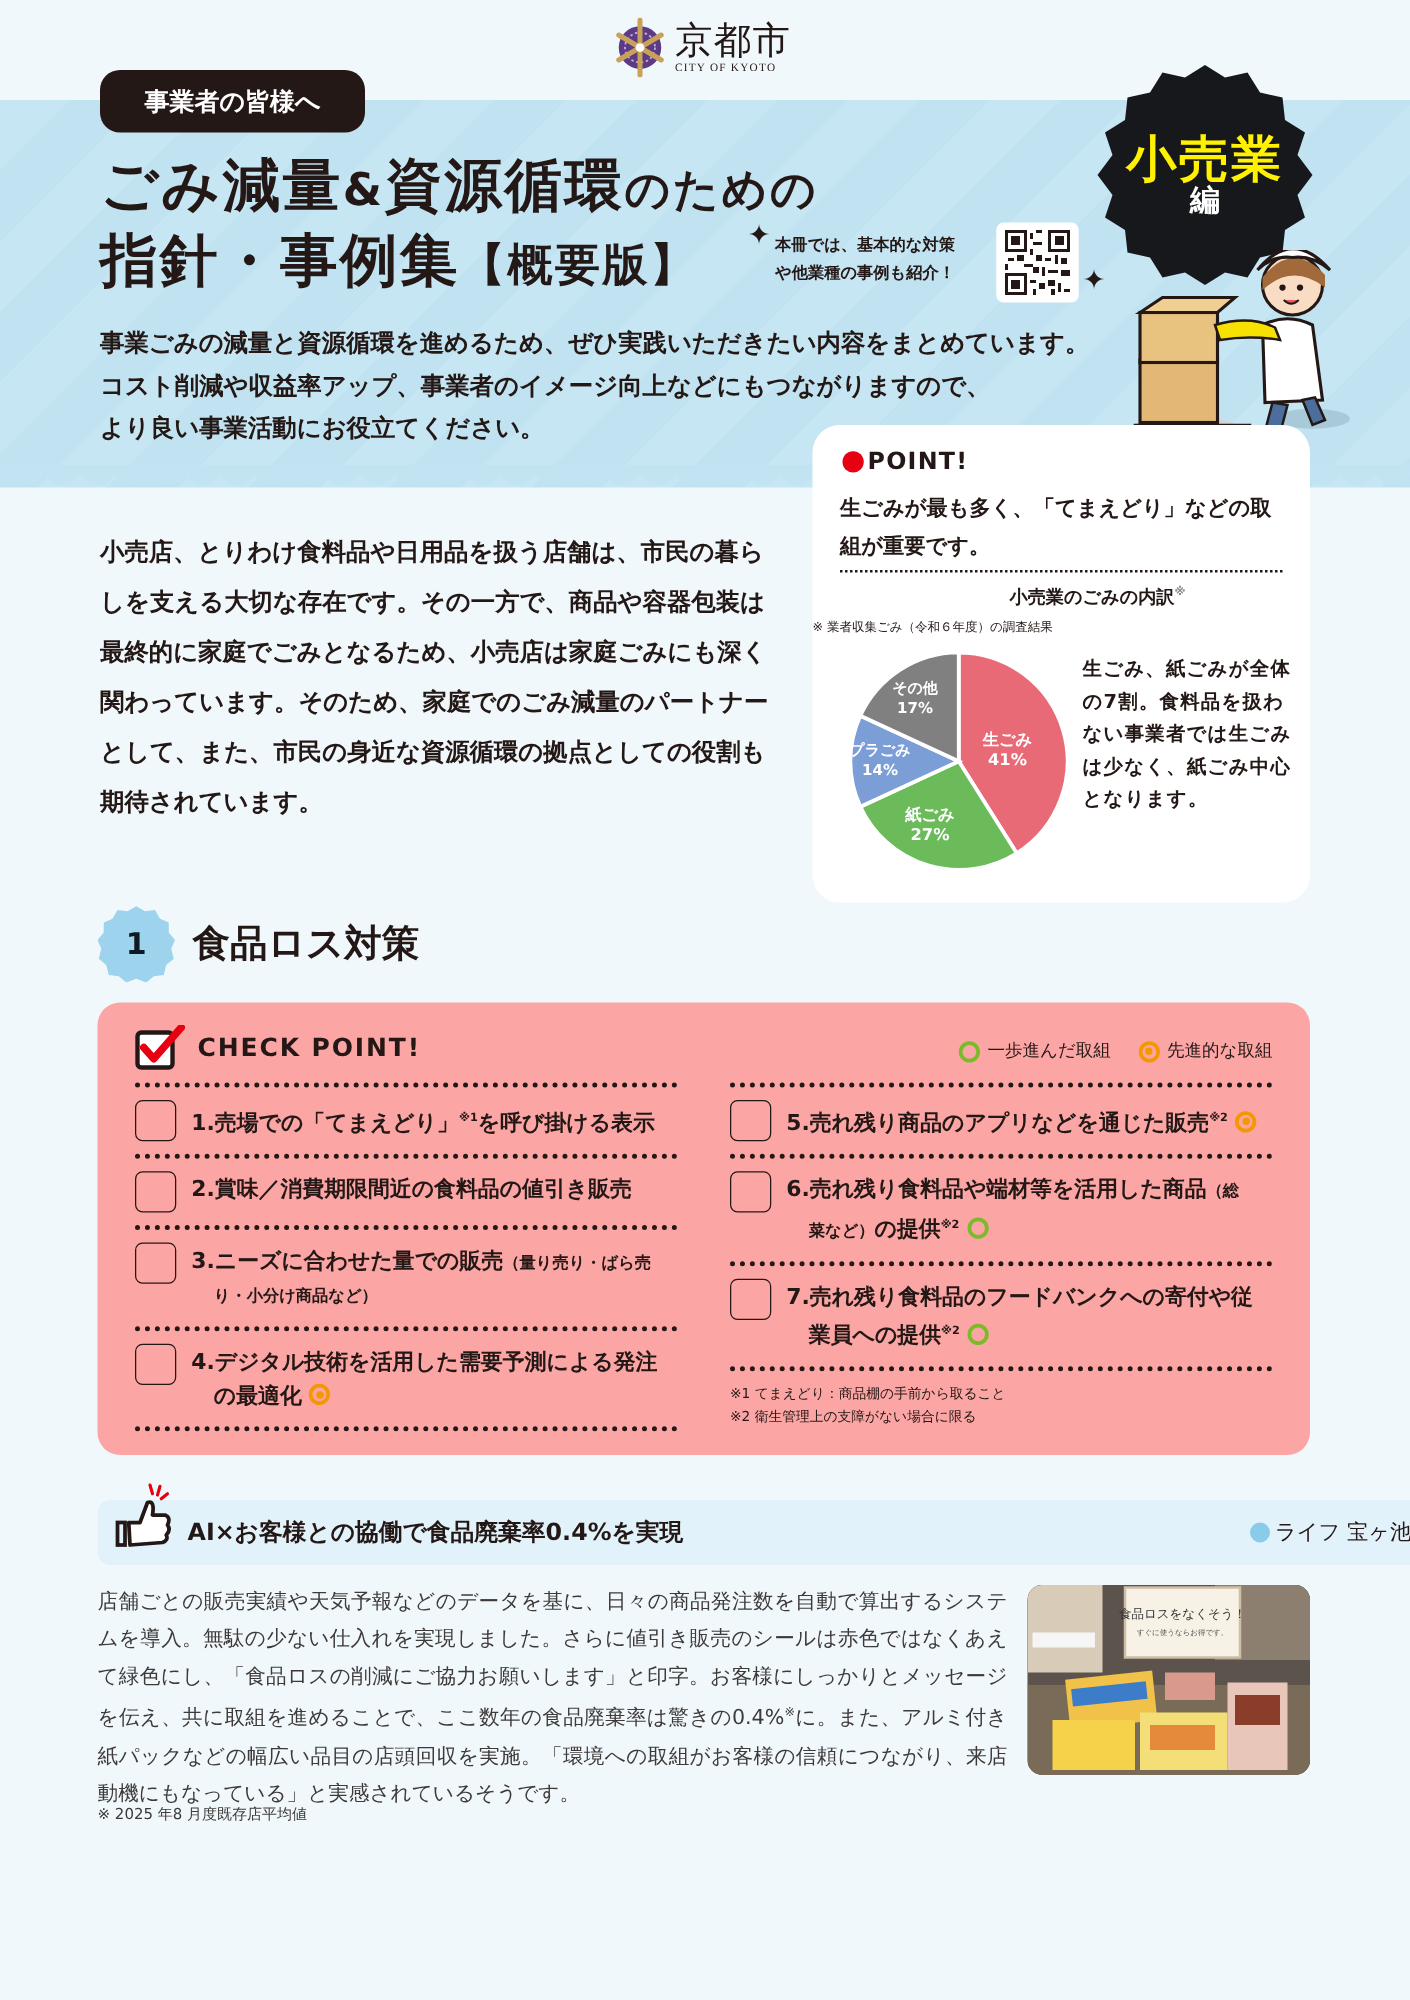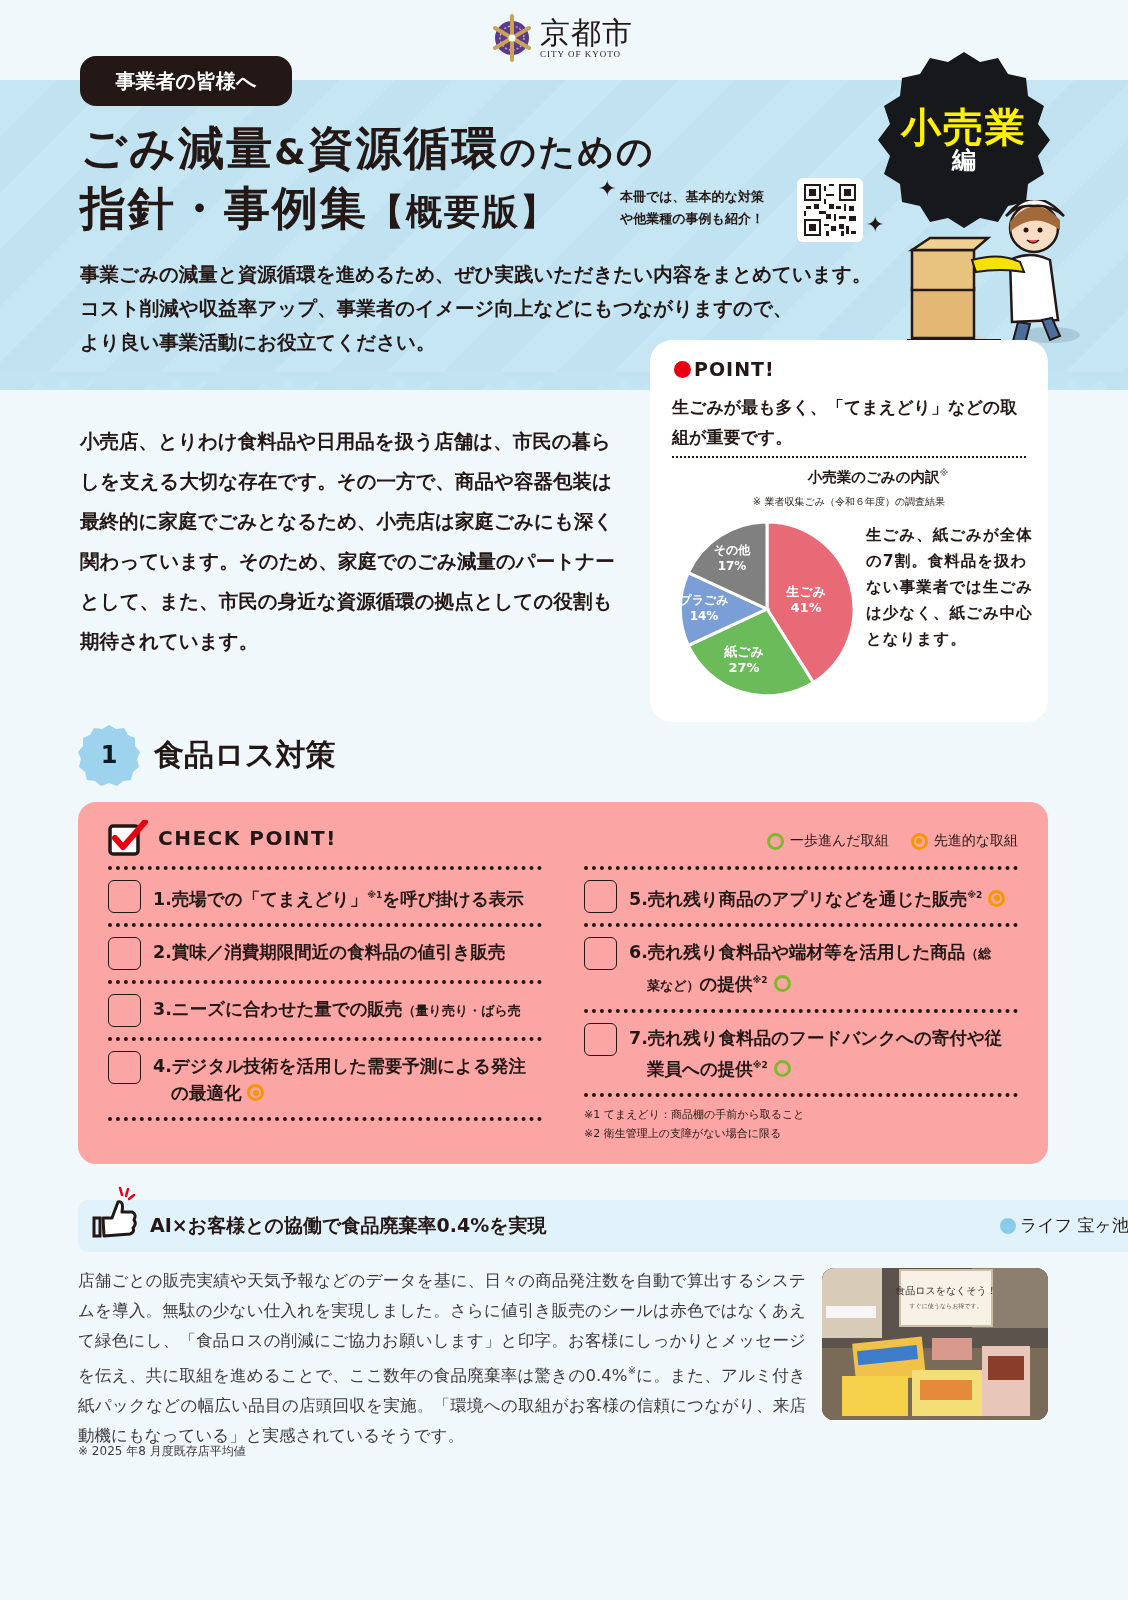--- a/index.html
+++ b/index.html
@@ -50,21 +50,21 @@
 
   .body-text { position: absolute; left: 80px; top: 422px; width: 540px; font-size: 19.5px; font-weight: bold; line-height: 40px; color: #231815; }
 
   .point-card { position: absolute; left: 650px; top: 340px; width: 398px; height: 382px; background: #fff; border-radius: 22px; }
   .point-label { position: absolute; left: 24px; top: 18px; display: flex; align-items: center; font-weight: bold; font-size: 19px; letter-spacing: 1px; }
   .red-dot { width: 17px; height: 17px; background: #e60012; border-radius: 50%; margin-right: 3px; }
   .point-msg { position: absolute; left: 22px; top: 52px; width: 360px; font-size: 17px; font-weight: bold; line-height: 30px; }
   .point-sep { position: absolute; left: 22px; top: 116px; width: 354px; border-top: 2px dotted #231815; }
   .chart-title { position: absolute; left: 0; top: 128px; width: 456px; text-align: center; font-size: 14.5px; font-weight: bold; }
   .chart-title sup { font-size: 9px; color: #888; }
-  .chart-note { position: absolute; left: 0; top: 155px; width: 398px; text-align: center; font-size: 10px; color: #231815; }
+  .chart-note { position: absolute; left: 0; top: 155px; width: 398px; text-align: left; font-size: 10px; color: #231815; }
   .pie { position: absolute; left: 28px; top: 180px; width: 178px; height: 178px; }
   .pie-caption { position: absolute; left: 216px; top: 182px; width: 168px; font-size: 15.5px; font-weight: bold; line-height: 26px; letter-spacing: 1px; }
 
   .section-head { position: absolute; left: 78px; top: 724px; display: flex; align-items: center; }
   .num-badge { width: 62px; height: 62px; position: relative; }
   .num-badge span { position: absolute; left: 0; top: 0; width: 62px; height: 62px; display: flex; align-items: center; justify-content: center; font-weight: bold; font-size: 24px; color: #0e1a22; }
   .section-title { margin-left: 14px; font-size: 30px; font-weight: bold; color: #231815; }
 
   .check-card { position: absolute; left: 78px; top: 802px; width: 970px; height: 362px; background: #fca5a5; border-radius: 18px; }
   .check-header { position: absolute; left: 30px; top: 18px; display: flex; align-items: center; }
@@ -288,21 +288,21 @@
       <div class="item-text"><span>1.売場での「てまえどり」</span><sup>※1</sup><span>を呼び掛ける表示</span></div>
     </div>
     <div class="dots"></div>
     <div class="item">
       <span class="box"></span>
       <div class="item-text"><span>2.賞味／消費期限間近の食料品の値引き販売</span></div>
     </div>
     <div class="dots"></div>
     <div class="item">
       <span class="box"></span>
-      <div class="item-text"><span>3.ニーズに合わせた量での販売</span><span class="sub">（量り売り・ばら売</span></div>
+      <div class="item-text"><span>3.ニーズに合わせた量での販売</span><span class="sub">（量り売り・ばら売</span><span class="cont sub">り・小分け商品など）</span></div>
     </div>
     <div class="dots"></div>
     <div class="item">
       <span class="box"></span>
       <div class="item-text"><span>4.デジタル技術を活用した需要予測による発注</span><span class="cont"><span>の最適化</span><span class="ring-orange mark-o"></span></span></div>
     </div>
     <div class="dots"></div>
   </div>
 
   <div class="col right">

